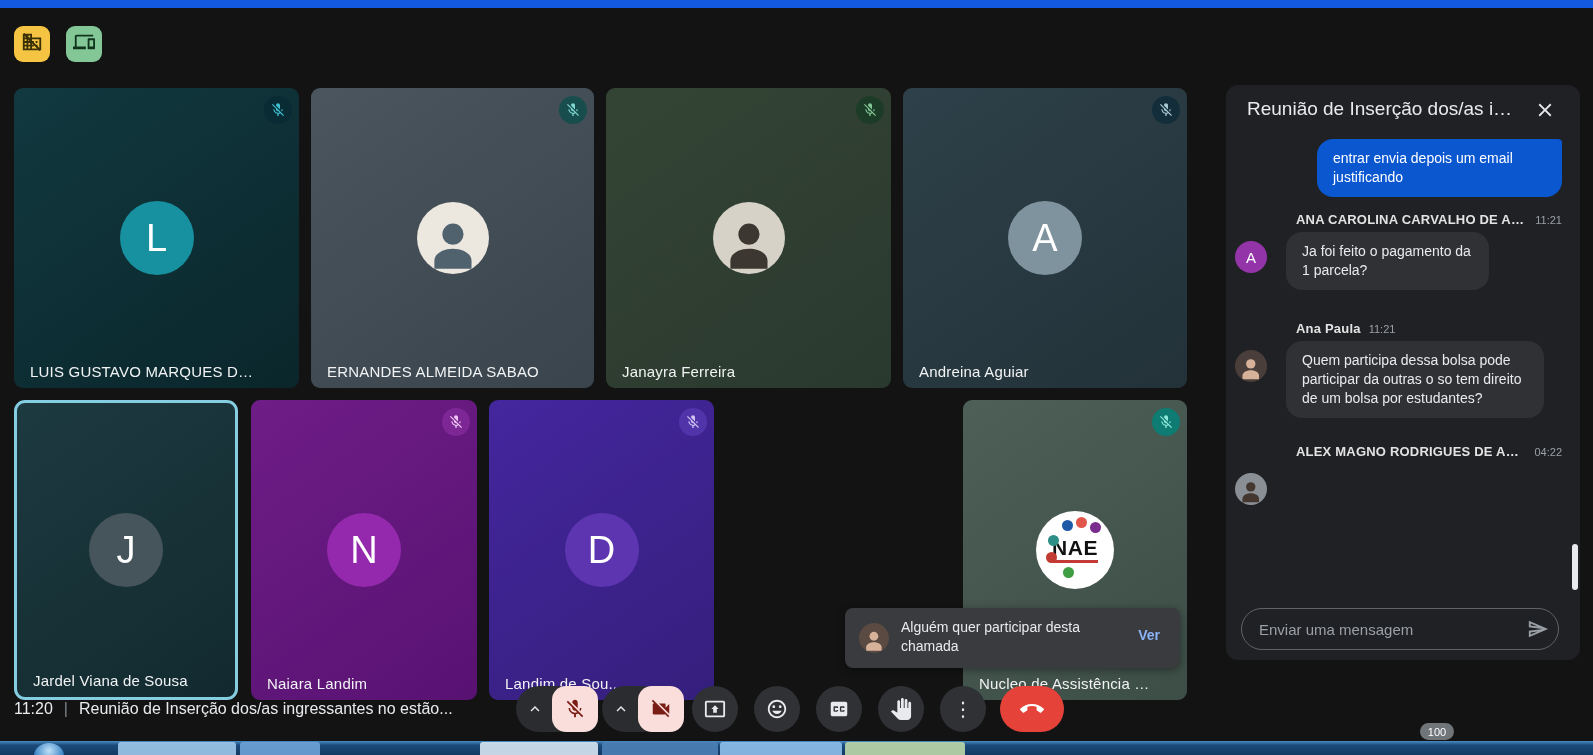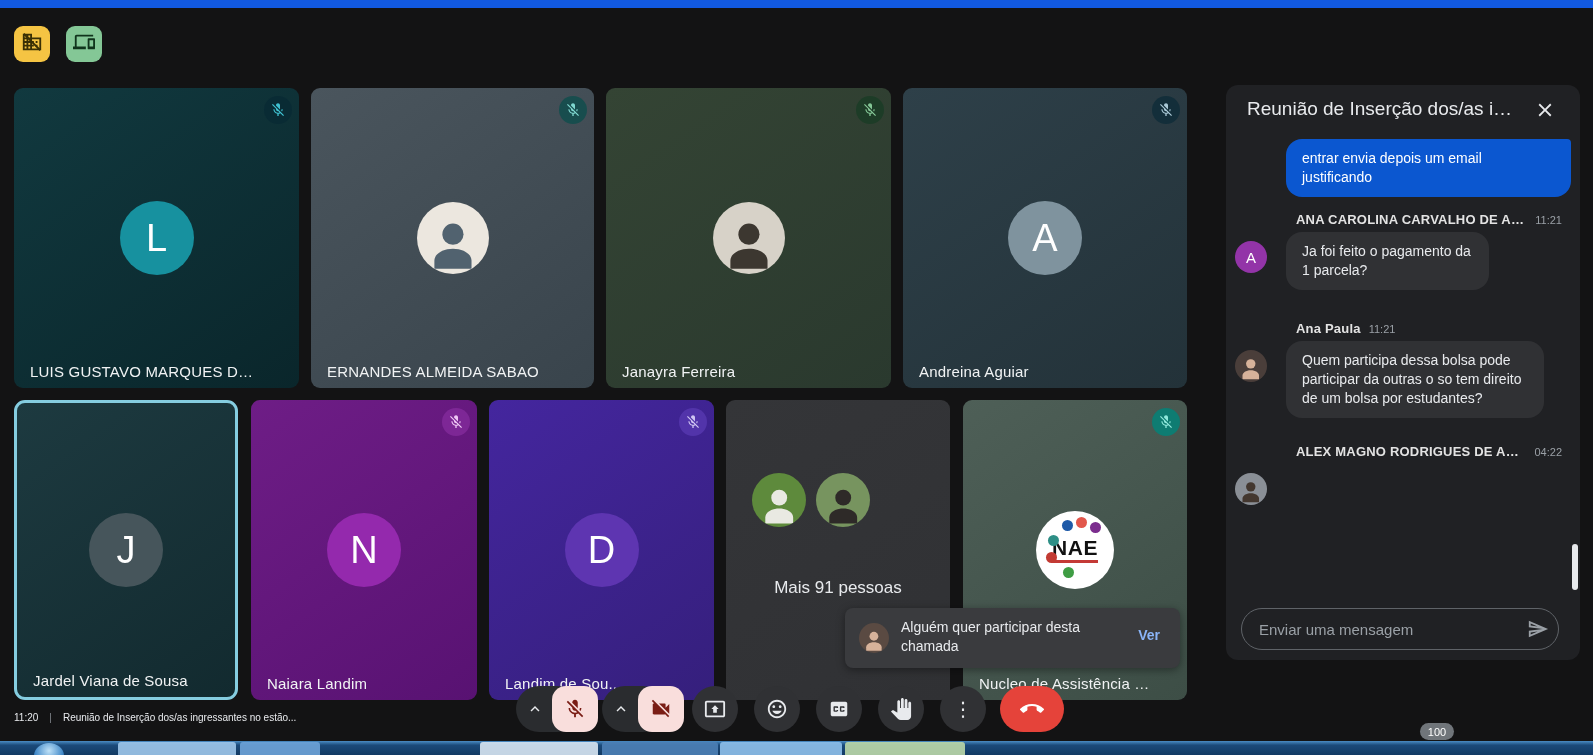--- a/index.html
+++ b/index.html
@@ -48,21 +48,21 @@
   .nd0{left:26px;top:9px;} .nd1{left:40px;top:6px;} .nd2{left:54px;top:11px;}
   .nd3{left:12px;top:24px;} .nd4{left:10px;top:41px;} .nd5{left:27px;top:56px;}
 
   
   .toast { position:absolute; left:845px; top:608px; width:335px; height:60px; background:#3a3b3e; border-radius:8px; z-index:6; box-shadow:0 2px 8px rgba(0,0,0,.4); }
   .toast .photo-avatar { left:29px; top:50%; width:30px; height:30px; }
   .toast-text { position:absolute; left:56px; top:10px; width:200px; color:#e8eaed; font-size:14px; line-height:19px; }
   .toast-action { position:absolute; right:20px; top:19px; color:#8ab4f8; font-size:14px; font-weight:700; cursor:pointer; }
 
   
-  .statusbar { position:absolute; left:14px; top:700px; display:flex; gap:11px; color:#e8eaed; font-size:10px; z-index:7;margin-top:12px; }
+  .statusbar { position:absolute; left:14px; top:700px; display:flex; gap:11px; color:#e8eaed; font-size:16px; z-index:7; }
   .statusbar .sep { color:#80868b; }
   .statusbar .mtitle { max-width:386px; white-space:nowrap; overflow:hidden; text-overflow:ellipsis; }
 
   
   .controls { position:absolute; left:0; top:686px; width:1190px; height:46px; z-index:10; }
   .controls button { border:0; cursor:pointer; display:flex; align-items:center; justify-content:center; }
   .chev { position:absolute; width:64px; height:46px; border-radius:23px; background:#2a2c2f; color:#e8eaed; justify-content:flex-start !important; padding-left:10px; }
   .chev svg { width:18px; height:18px; }
   .ctl-danger { position:absolute; width:46px; height:46px; border-radius:14px; background:#f9dedc; color:#7a1d15; }
   .ctl-danger svg { width:22px; height:22px; }
@@ -87,21 +87,21 @@
   .chat-close { position:absolute; right:24px; top:14px; width:22px; height:22px; color:#e8eaed; cursor:pointer; }
   .chat-close svg { width:22px; height:22px; }
 
   .msg { position:absolute; left:60px; right:18px; }
   .msg-head { display:flex; align-items:baseline; gap:8px; margin-left:10px; margin-bottom:5px; }
   .msg-sender { color:#e3e3e3; font-size:13px; font-weight:700; letter-spacing:.2px; max-width:235px; white-space:nowrap; overflow:hidden; text-overflow:ellipsis; }
   .msg-time { color:#9aa0a6; font-size:11px; }
   .bubble { background:#303134; color:#e8eaed; font-size:14px; line-height:19px; border-radius:16px; padding:10px 16px; display:inline-block; }
   .bubble-own { background:#0b57d0; color:#fff; border-radius:4px 16px 16px 16px; }
   .m1 { top:54px; text-align:right; }
-  .m1 .bubble { width:285px; text-align:left; border-radius:16px 4px 16px 16px; }
+  .m1 .bubble { width:245px; text-align:left; border-radius:16px 4px 16px 16px; }
   .m2 { top:127px; } .m2 .bubble { width:203px; }
   .m3 { top:236px; } .m3 .bubble { width:258px; }
   .m4 { top:359px; } .m4 .bubble { width:248px; }
   .chat-avatar { position:absolute; left:-51px; top:29px; width:32px; height:32px; border-radius:50%; display:flex; align-items:center; justify-content:center; overflow:hidden; color:#fff; font-size:15px; }
   .chat-avatar.photo { align-items:flex-end; }
   .chat-avatar svg { width:86%; height:86%; }
 
   .chat-input-wrap { position:absolute; left:15px; top:523px; width:318px; height:42px; border:1px solid #5f6368; border-radius:21px; display:flex; align-items:center; }
   .chat-input { flex:1; background:transparent; border:0; outline:none; color:#e8eaed; font-size:15px; padding:0 8px 0 17px; font-family:"Liberation Sans", sans-serif; }
   .chat-input::placeholder { color:#9aa0a6; }
@@ -266,35 +266,20 @@
   </div>
   <div class="tile t7" style="background: linear-gradient(145deg, rgb(68, 38, 158), rgb(53, 31, 124));">
     <div class="letter-avatar" style="background: rgb(94, 53, 177);">D</div>
     <div class="mic-ind" style="background: rgba(88, 56, 176, 0.8); color: rgb(207, 197, 242);">
         <svg>
           <use href="#i-mic-off"></use>
         </svg>
       </div>
     <div class="label">Landim de Sou...</div>
   </div>
-  <div class="tile t8" style="background: linear-gradient(145deg, rgb(52, 53, 56), rgb(48, 49, 52));">
-    <div class="more-avatars">
-      <div class="photo-avatar photo-sm" style="left: 0px; background: rgb(94, 138, 60); color: rgb(233, 233, 226);">
-          <svg>
-            <use href="#i-person"></use>
-          </svg>
-        </div>
-      <div class="photo-avatar photo-sm" style="left: 64px; background: rgb(119, 148, 95); color: rgb(46, 42, 40);">
-          <svg>
-            <use href="#i-person"></use>
-          </svg>
-        </div>
-    </div>
-    <div class="more-label">Mais 91 pessoas</div>
-  </div>
   <div class="tile t9" style="background: linear-gradient(145deg, rgb(78, 95, 87), rgb(61, 78, 70));">
     <div class="nae-logo">
       <span class="nae-text">NAE</span>
       <span class="nae-dot nd0" style="background: rgb(30, 90, 168);"></span>
       <span class="nae-dot nd1" style="background: rgb(226, 87, 76);"></span>
       <span class="nae-dot nd2" style="background: rgb(123, 45, 142);"></span>
       <span class="nae-dot nd3" style="background: rgb(46, 143, 134);"></span>
       <span class="nae-dot nd4" style="background: rgb(194, 59, 51);"></span>
       <span class="nae-dot nd5" style="background: rgb(63, 157, 68);"></span>
     </div>

